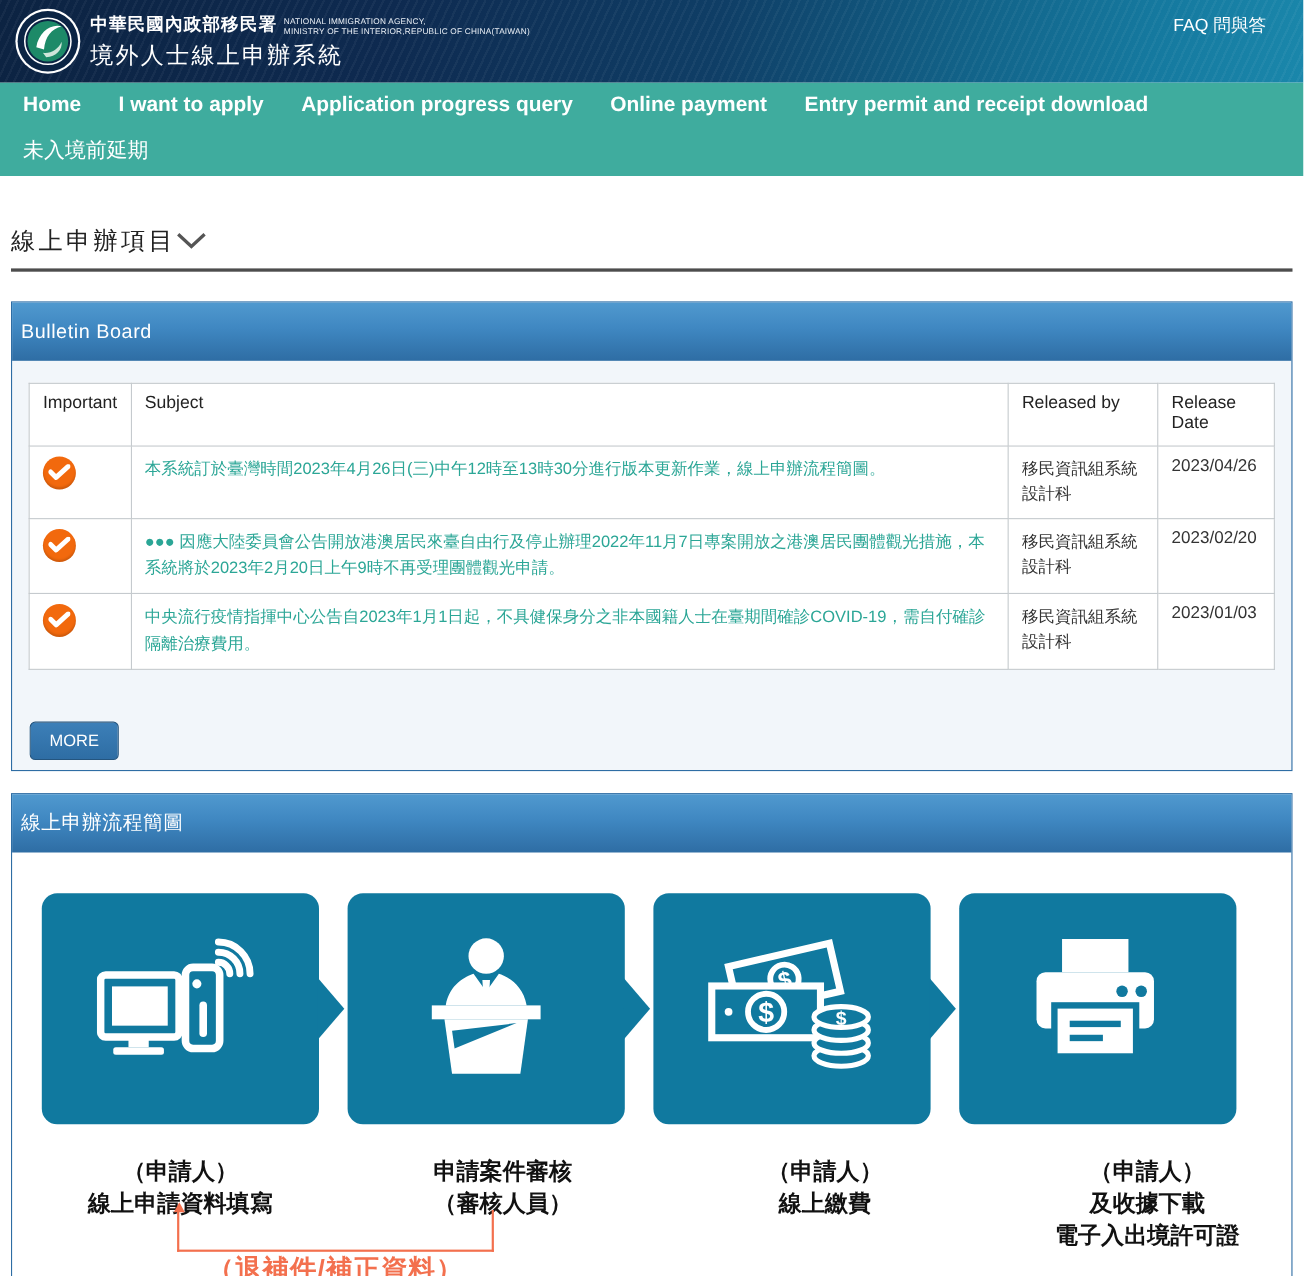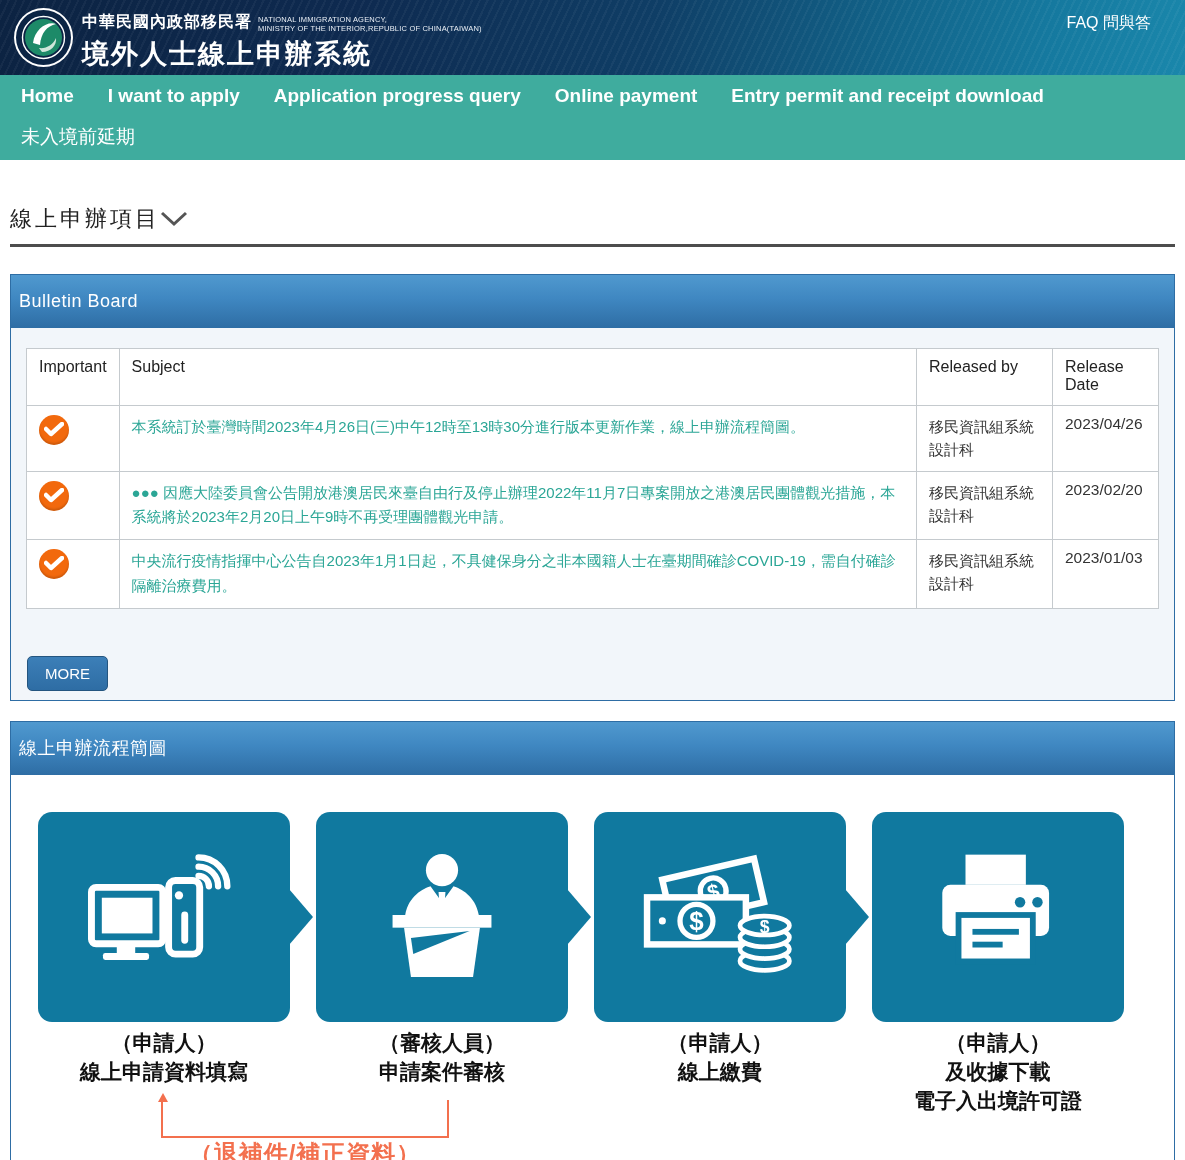--- a/index.html
+++ b/index.html
@@ -15,21 +15,21 @@
     background:
       repeating-linear-gradient(115deg, rgba(255,255,255,0.045) 0 2px, rgba(0,0,0,0) 2px 7px),
       linear-gradient(100deg,#0c2342 0%,#0e2a50 30%,#0f3e66 55%,#12648a 75%,#15799f 88%,#1a87ab 100%);
     color:#fff;
   }
   .logo-wrap{position:absolute;left:13px;top:7px;width:61px;height:61px;}
   .agency-block{position:absolute;left:82px;top:12px;}
   .agency-line{display:flex;align-items:flex-end;}
   .agency-zh{font-size:16px;font-weight:bold;letter-spacing:1px;}
   .agency-en{font-size:7.5px;line-height:9px;margin-left:6px;margin-top:2px;letter-spacing:.2px;color:#e8eef5;}
-  .system-title{font-size:27px;font-weight:bold;letter-spacing:2px;margin-top:3px;}
+  .system-title{font-size:21px;font-weight:normal;letter-spacing:2px;margin-top:3px;}
   .faq-link{position:absolute;right:34px;top:13px;font-size:16px;color:#fff;cursor:pointer;}
   
   .main-nav{height:85px;background:#3fac9e;color:#fff;padding:0 4px;}
   .nav-row{display:flex;align-items:center;height:42px;}
   .nav-row.second{height:40px;}
   .nav-item{padding:0 17px;font-size:19px;font-weight:600;color:#fff;cursor:pointer;white-space:nowrap;}
   .nav-item.zh{font-weight:normal;}
   
   .section-head{margin:44px 10px 0 10px;}
   .section-title-row{display:flex;align-items:center;gap:0;}
@@ -78,21 +78,21 @@
   .flow-body{position:relative;padding-top:37px;}
   .flow-row{display:flex;gap:26px;padding:0 27px;}
   .flow-box{
     position:relative;width:252px;height:210px;background:#10799f;border-radius:14px;
     display:flex;align-items:center;justify-content:center;flex:0 0 auto;
   }
   .flow-box .arrow-tab{
     position:absolute;right:-23px;top:50%;margin-top:-28px;width:0;height:0;
     border-top:28px solid transparent;border-bottom:28px solid transparent;border-left:24px solid #10799f;
   }
-  .caption-row{display:flex;gap:26px;padding:0 27px;margin-top:6px;}
+  .caption-row{display:flex;gap:41px;padding:0 27px;margin-top:29px;}
   .caption{width:252px;text-align:center;font-size:21px;font-weight:bold;color:#111;line-height:29px;flex:0 0 auto;}
   .return-arrow{
     position:absolute;left:150px;top:325px;width:284px;height:36px;
     border-left:2px solid #f3704e;border-right:2px solid #f3704e;border-bottom:2px solid #f3704e;
   }
   .return-arrow .head{
     position:absolute;left:-5px;top:-7px;width:0;height:0;
     border-left:5px solid transparent;border-right:5px solid transparent;border-bottom:9px solid #f3704e;
   }
   .return-label{
@@ -292,22 +292,22 @@
       </div>
     </div>
 
     <div class="caption-row">
       <div class="caption">
         <div>（申請人）</div>
         <div>線上申請資料填寫</div>
         <div></div>
       </div>
       <div class="caption">
+        <div>申請案件審核</div>
         <div>（審核人員）</div>
-        <div>申請案件審核</div>
         <div></div>
       </div>
       <div class="caption">
         <div>（申請人）</div>
         <div>線上繳費</div>
         <div></div>
       </div>
       <div class="caption">
         <div>（申請人）</div>
         <div>及收據下載</div>

